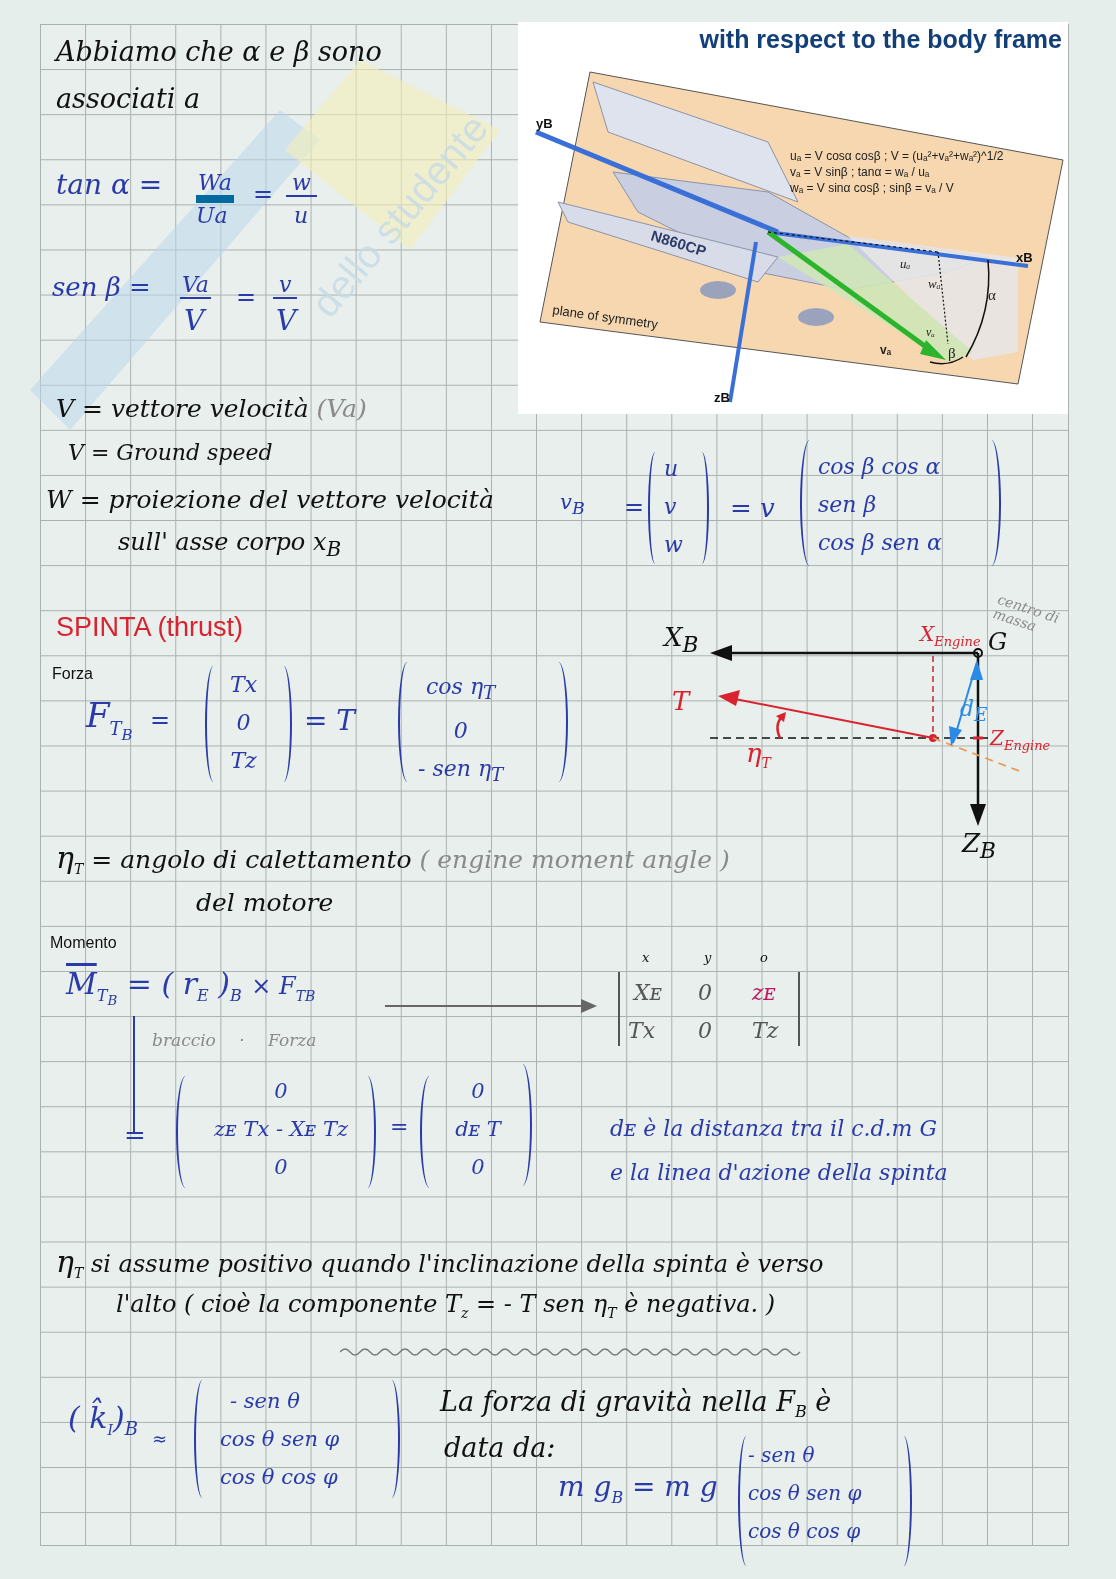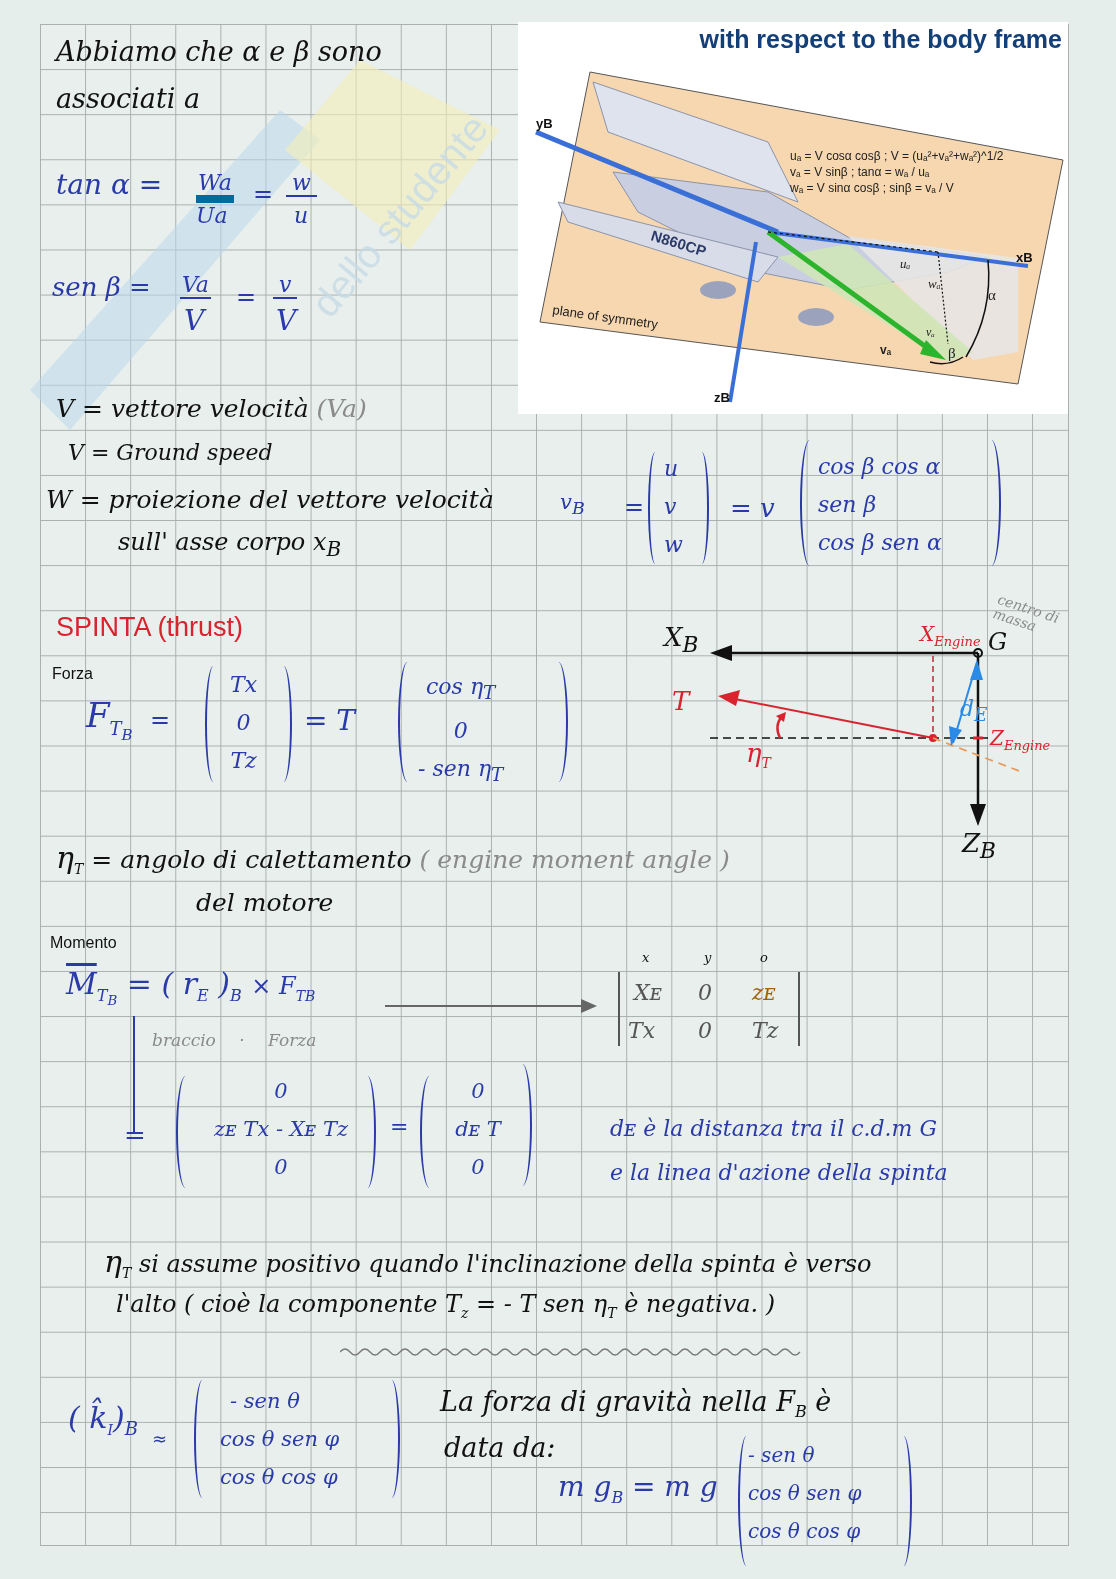--- a/index.html
+++ b/index.html
@@ -236,21 +236,21 @@
 </svg>
 
 <div>
   <div class="bar" style="left:618px;top:972px;height:74px;"></div>
   <div class="bar" style="left:798px;top:972px;height:74px;"></div>
   <div class="abs hand blk" style="left:642px;top:950px;font-size:13px;">x</div>
   <div class="abs hand blk" style="left:704px;top:950px;font-size:13px;">y</div>
   <div class="abs hand blk" style="left:760px;top:950px;font-size:13px;">o</div>
   <div class="abs hand" style="left:634px;top:980px;font-size:22px;color:#555;">Xᴇ</div>
   <div class="abs hand" style="left:698px;top:980px;font-size:22px;color:#555;">0</div>
-  <div class="abs hand" style="left:752px;top:980px;font-size:22px;color:#a16207;">zᴇ</div>
+  <div class="abs hand" style="left:752px;top:980px;font-size:22px;color:#be185d;">zᴇ</div>
   <div class="abs hand" style="left:628px;top:1018px;font-size:22px;color:#555;">Tx</div>
   <div class="abs hand" style="left:698px;top:1018px;font-size:22px;color:#555;">0</div>
   <div class="abs hand" style="left:752px;top:1018px;font-size:22px;color:#555;">Tz</div>
 </div>
 
 <div>
   <div class="abs hand blu" style="left:124px;top:1120px;font-size:26px;">=</div>
   <div class="paren pl" style="left:176px;top:1076px;width:14px;height:112px;"></div>
   <div class="abs hand blu" style="left:196px;top:1072px;font-size:21px;line-height:38px;text-align:center;width:170px;">
     <div>0</div>
@@ -263,21 +263,21 @@
   <div class="abs hand blu" style="left:438px;top:1072px;font-size:21px;line-height:38px;text-align:center;width:80px;">
     <div>0</div>
     <div>dᴇ   T</div>
     <div>0</div>
   </div>
   <div class="paren pr" style="left:516px;top:1064px;width:14px;height:122px;"></div>
 </div>
 <div class="abs hand blu" style="left:610px;top:1116px;font-size:22px;">dᴇ  è  la  distanza  tra  il  c.d.m  G</div>
 <div class="abs hand blu" style="left:610px;top:1160px;font-size:22px;">e  la  linea  d'azione  della  spinta</div>
 
-<div class="abs hand blk" style="left:56px;top:1244px;font-size:24px;margin-left:48px;">
+<div class="abs hand blk" style="left:56px;top:1244px;font-size:24px;">
   <span style="font-size:30px;">η</span><sub style="font-size:14px;">T</sub>
   <span>si assume  positivo  quando  l'inclinazione  della  spinta  è  verso</span>
 </div>
 <div class="abs hand blk" style="left:116px;top:1290px;font-size:24px;">
   <span>l'alto ( cioè  la  componente  T</span><sub style="font-size:14px;">z</sub><span> = - T sen η</span><sub style="font-size:14px;">T</sub><span>  è  negativa. )</span>
 </div>
 <svg class="abs" style="left:340px;top:1346px;" width="462" height="12">
   <path d="M0,6 q5,-6 10,0 t10,0 t10,0 t10,0 t10,0 t10,0 t10,0 t10,0 t10,0 t10,0 t10,0 t10,0 t10,0 t10,0 t10,0 t10,0 t10,0 t10,0 t10,0 t10,0 t10,0 t10,0 t10,0 t10,0 t10,0 t10,0 t10,0 t10,0 t10,0 t10,0 t10,0 t10,0 t10,0 t10,0 t10,0 t10,0 t10,0 t10,0 t10,0 t10,0 t10,0 t10,0 t10,0 t10,0 t10,0 t10,0" fill="none" stroke="#777" stroke-width="1.3"></path>
 </svg>
 

